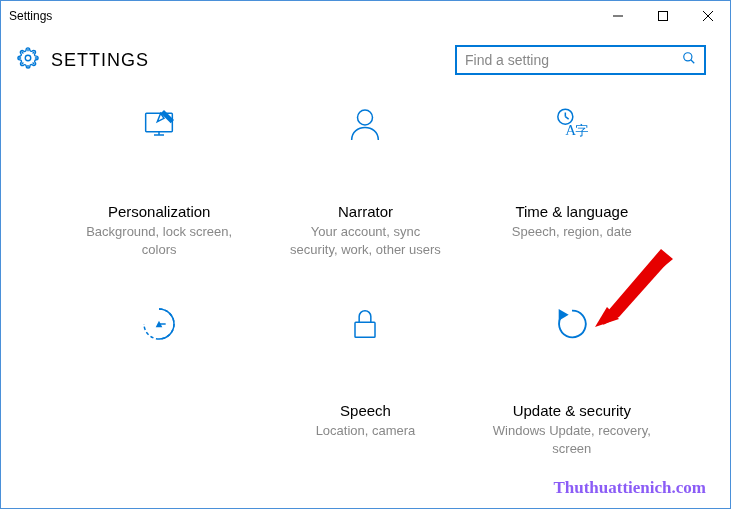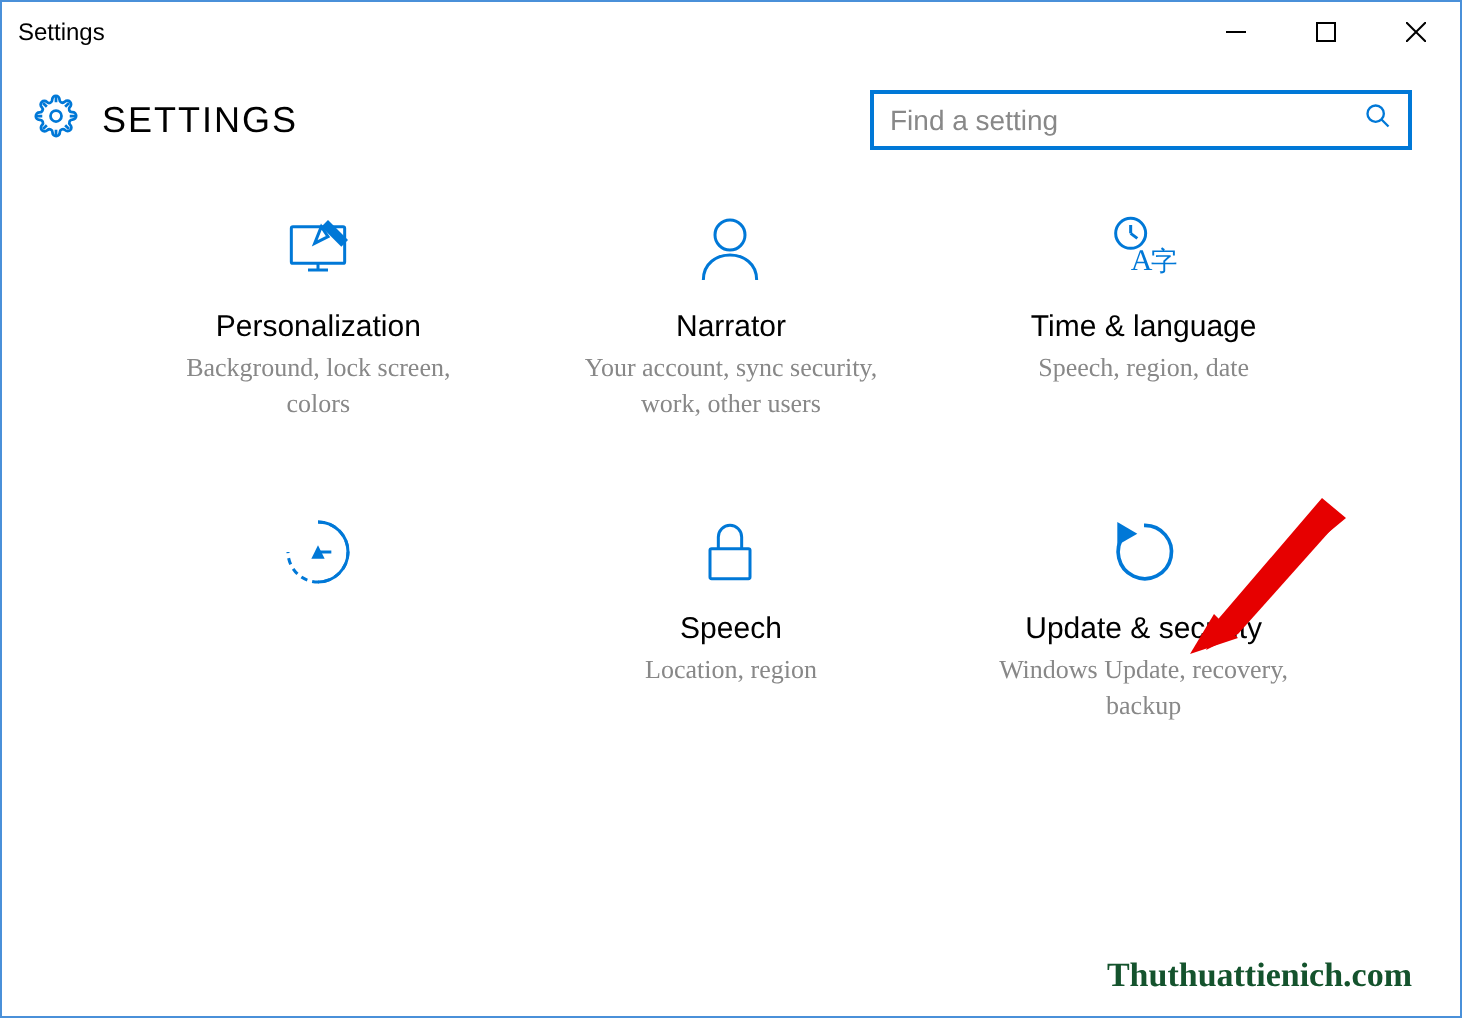--- a/index.html
+++ b/index.html
@@ -48,21 +48,21 @@
       gap: 12px;
     }
     .gear-icon svg { width: 22px; height: 22px; }
     .header-title {
       font-size: 18px;
       font-weight: 400;
       letter-spacing: 1px;
       color: #000;
     }
     .search-box {
-      width: 271px;
+      width: 251px;
       height: 30px;
       border: 2px solid #0078d7;
       display: flex;
       align-items: center;
       padding: 0 8px;
     }
     .search-input {
       flex: 1;
       border: none;
       outline: none;
@@ -91,42 +91,42 @@
       display: flex;
       align-items: center;
       justify-content: center;
       margin-bottom: 6px;
     }
     .tile-icon svg { width: 40px; height: 40px; }
     .tile-title {
       font-size: 15px;
       color: #000;
       margin-bottom: 3px;
+      margin-top: 48px;
     }
     .tile-desc {
       font-size: 13px;
       color: #888;
       line-height: 1.35;
       max-width: 160px;
-      font-family: Liberation Serif, serif;
     }
     .arrow-annotation {
       position: absolute;
       top: 248px;
       left: 590px;
       pointer-events: none;
     }
     .watermark {
       position: absolute;
       bottom: 10px;
       right: 24px;
       font-family: Georgia, 'Times New Roman', serif;
       font-weight: bold;
       font-size: 17px;
-      color: #14532d;
+      color: #8b5cf6;
     }
   </style>
 </head>
 <body>
 
 <div class="titlebar">
   <span class="titlebar-title">Settings</span>
   <div class="window-controls">
     <div class="window-btn">
       <svg viewBox="0 0 10 10">
@@ -223,32 +223,32 @@
   </div>
 
   <div class="tile">
     <div class="tile-icon">
       <svg viewBox="0 0 48 48" fill="none" stroke="#0078d7" stroke-width="1.8">
         <rect x="12" y="22" width="24" height="18" rx="1"></rect>
         <path d="M17 22 V15 a7 7 0 0 1 14 0 V22"></path>
       </svg>
     </div>
     <div class="tile-title">Speech</div>
-    <div class="tile-desc">Location, region</div>
+    <div class="tile-desc">Location, camera</div>
   </div>
 
   <div class="tile">
     <div class="tile-icon">
       <svg viewBox="0 0 48 48" fill="none" stroke="#0078d7" stroke-width="2.2">
         <path d="M12 14 A16 16 0 1 0 24 8"></path>
         <polygon points="8,6 8,20 20,13" fill="#0078d7" stroke="none"></polygon>
       </svg>
     </div>
     <div class="tile-title">Update &amp; security</div>
-    <div class="tile-desc">Windows Update, recovery, backup</div>
+    <div class="tile-desc">Windows Update, recovery, screen</div>
   </div>
 
 </div>
 
 <div class="arrow-annotation">
   <svg width="90" height="90" viewBox="0 0 90 90">
     <polygon points="70,0 10,70 22,72 24,58 82,10" fill="#e60000"></polygon>
     <polygon points="4,78 28,70 16,58" fill="#e60000"></polygon>
     <path d="M72 4 L18 64 L12 76 L28 68 L78 12 Z" fill="#e60000"></path>
   </svg>

